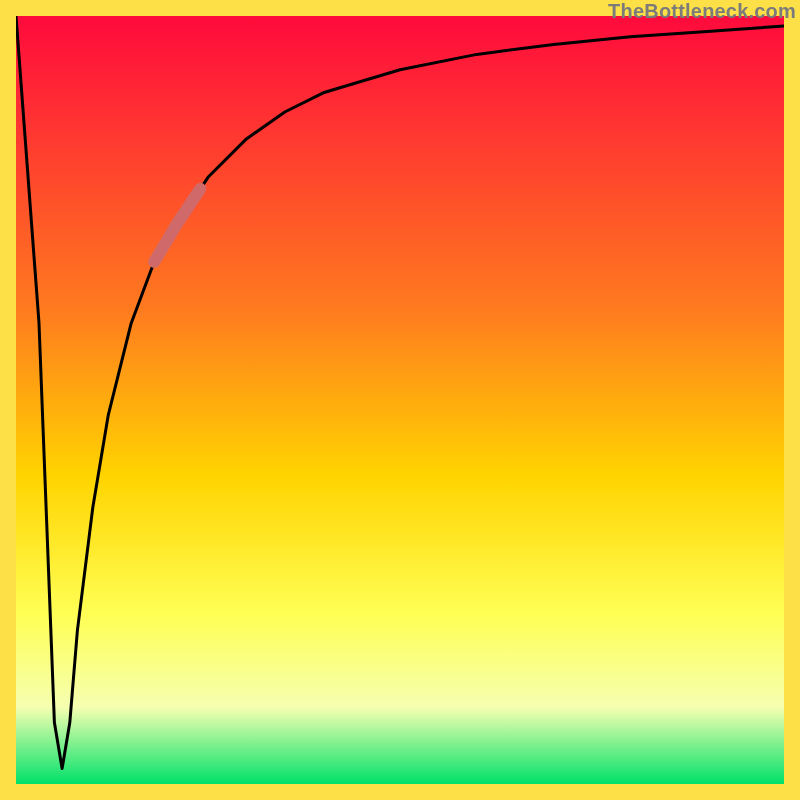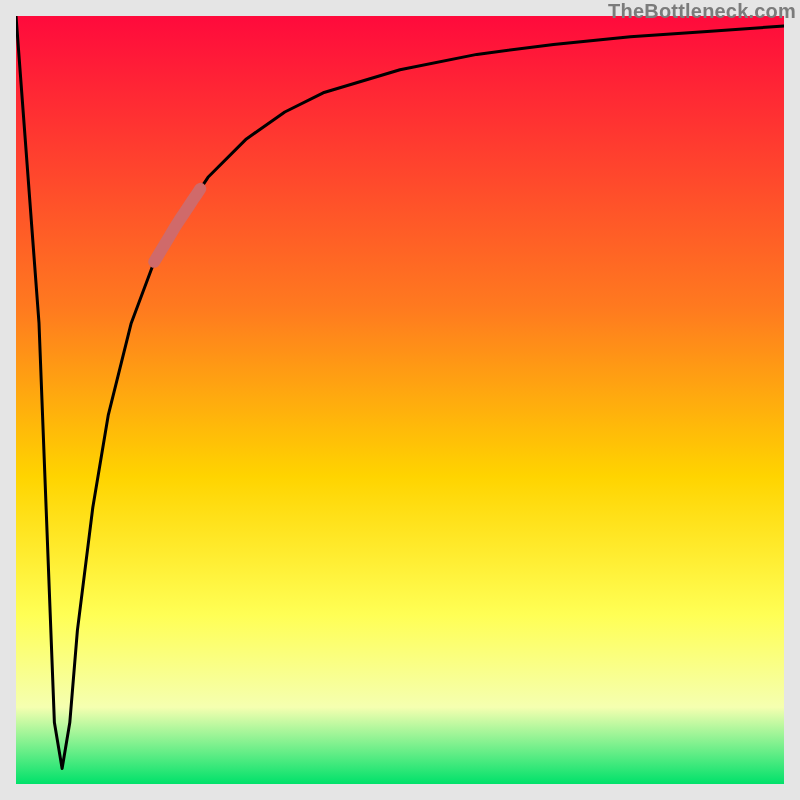--- a/index.html
+++ b/index.html
@@ -9,21 +9,21 @@
     height: 800px;
     background: #000;
     overflow: hidden;
   }
   .frame {
     position: absolute;
     left: 0;
     top: 0;
     width: 800px;
     height: 800px;
-    background: #e5e5e5;
+    background: #fde047;
   }
   .plot {
     position: absolute;
     left: 16px;
     top: 16px;
     width: 768px;
     height: 768px;
     overflow: hidden;
   }
   .gradient {

